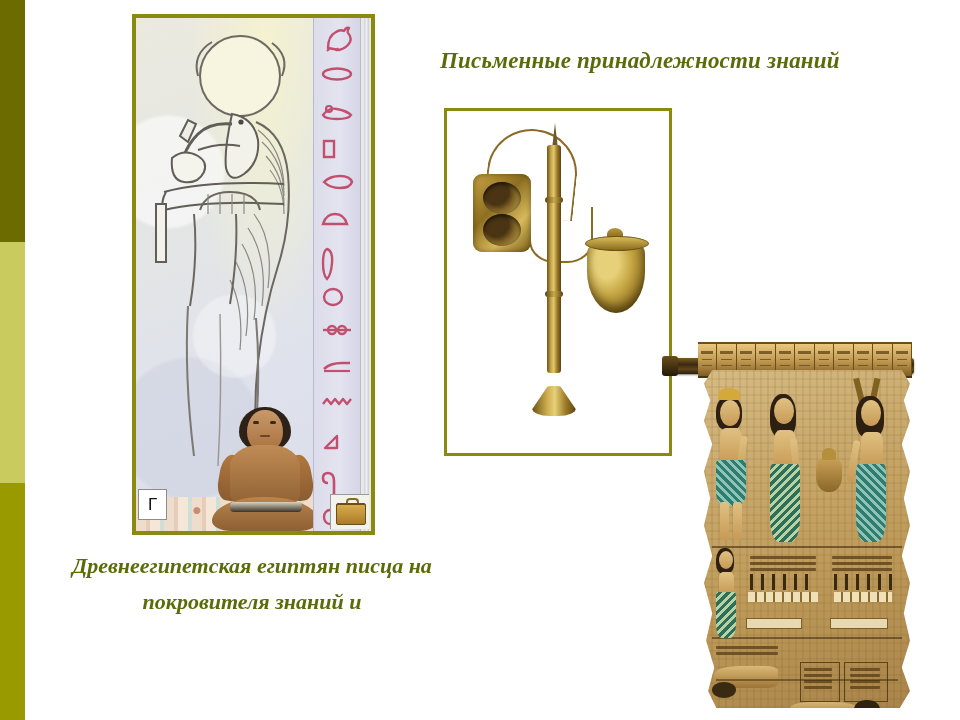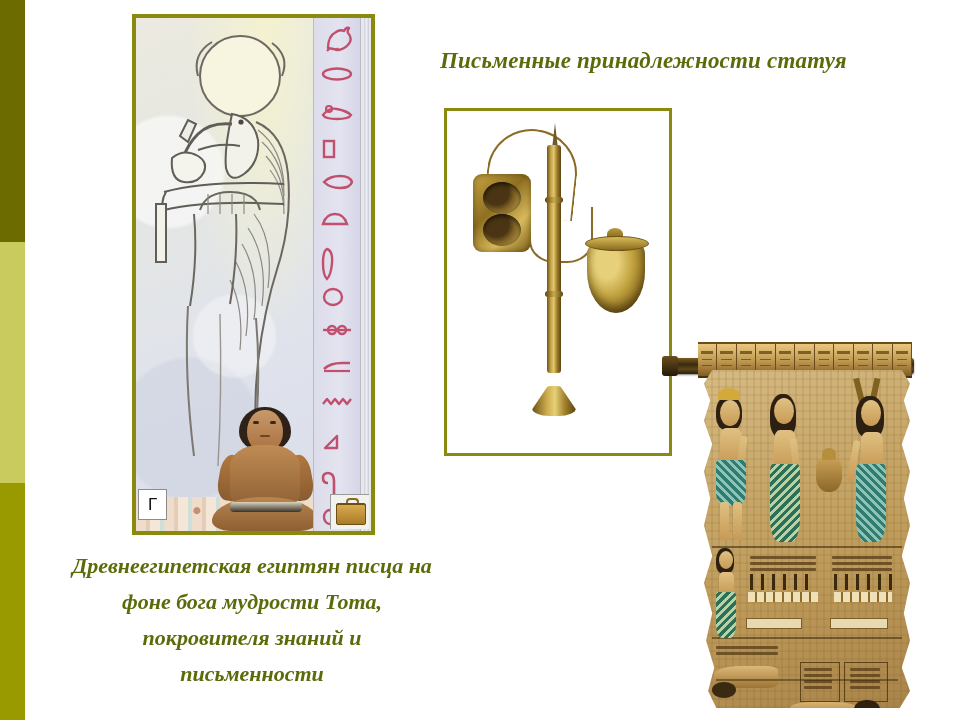--- a/index.html
+++ b/index.html
@@ -392,21 +392,21 @@
 </style>
 </head>
 <body>
 
 <div id="left-bar">
   <div class="seg" id="seg-top"></div>
   <div class="seg" id="seg-mid"></div>
   <div class="seg" id="seg-bottom"></div>
 </div>
 
-<div id="slide-title">Письменные принадлежности статуя</div>
+<div id="slide-title">Письменные принадлежности знаний</div>
 
 <div id="pic-thoth">
 
   <div id="thoth-paper"></div>
 
   <svg width="188" height="515" viewBox="0 0 188 515" style="position:absolute;left:0;top:0;">
 
     <circle cx="104" cy="58" r="40" fill="#f7f5df" stroke="#6e6a63" stroke-width="2"></circle>
 
     <path d="M62 58 q-6 -22 14 -34" fill="none" stroke="#6e6a63" stroke-width="2"></path>
@@ -696,16 +696,14 @@
                 background:linear-gradient(180deg,#d9b472,#8e6a30);border-radius:30% 40% 20% 30%;"></div>
     <div style="position:absolute;left:150px;top:330px;width:26px;height:20px;
                 background:#2f2210;border-radius:45%;"></div>
 
     <div id="sheet-foot"></div>
   </div>
 </div>
 
 <div id="caption">
   <div>Древнеегипетская египтян писца на</div>
-  <div>фоне  бога  мудрости Тота,</div>
   <div>покровителя знаний и</div>
-  <div>письменности</div>
 </div>
 
 </body></html>

